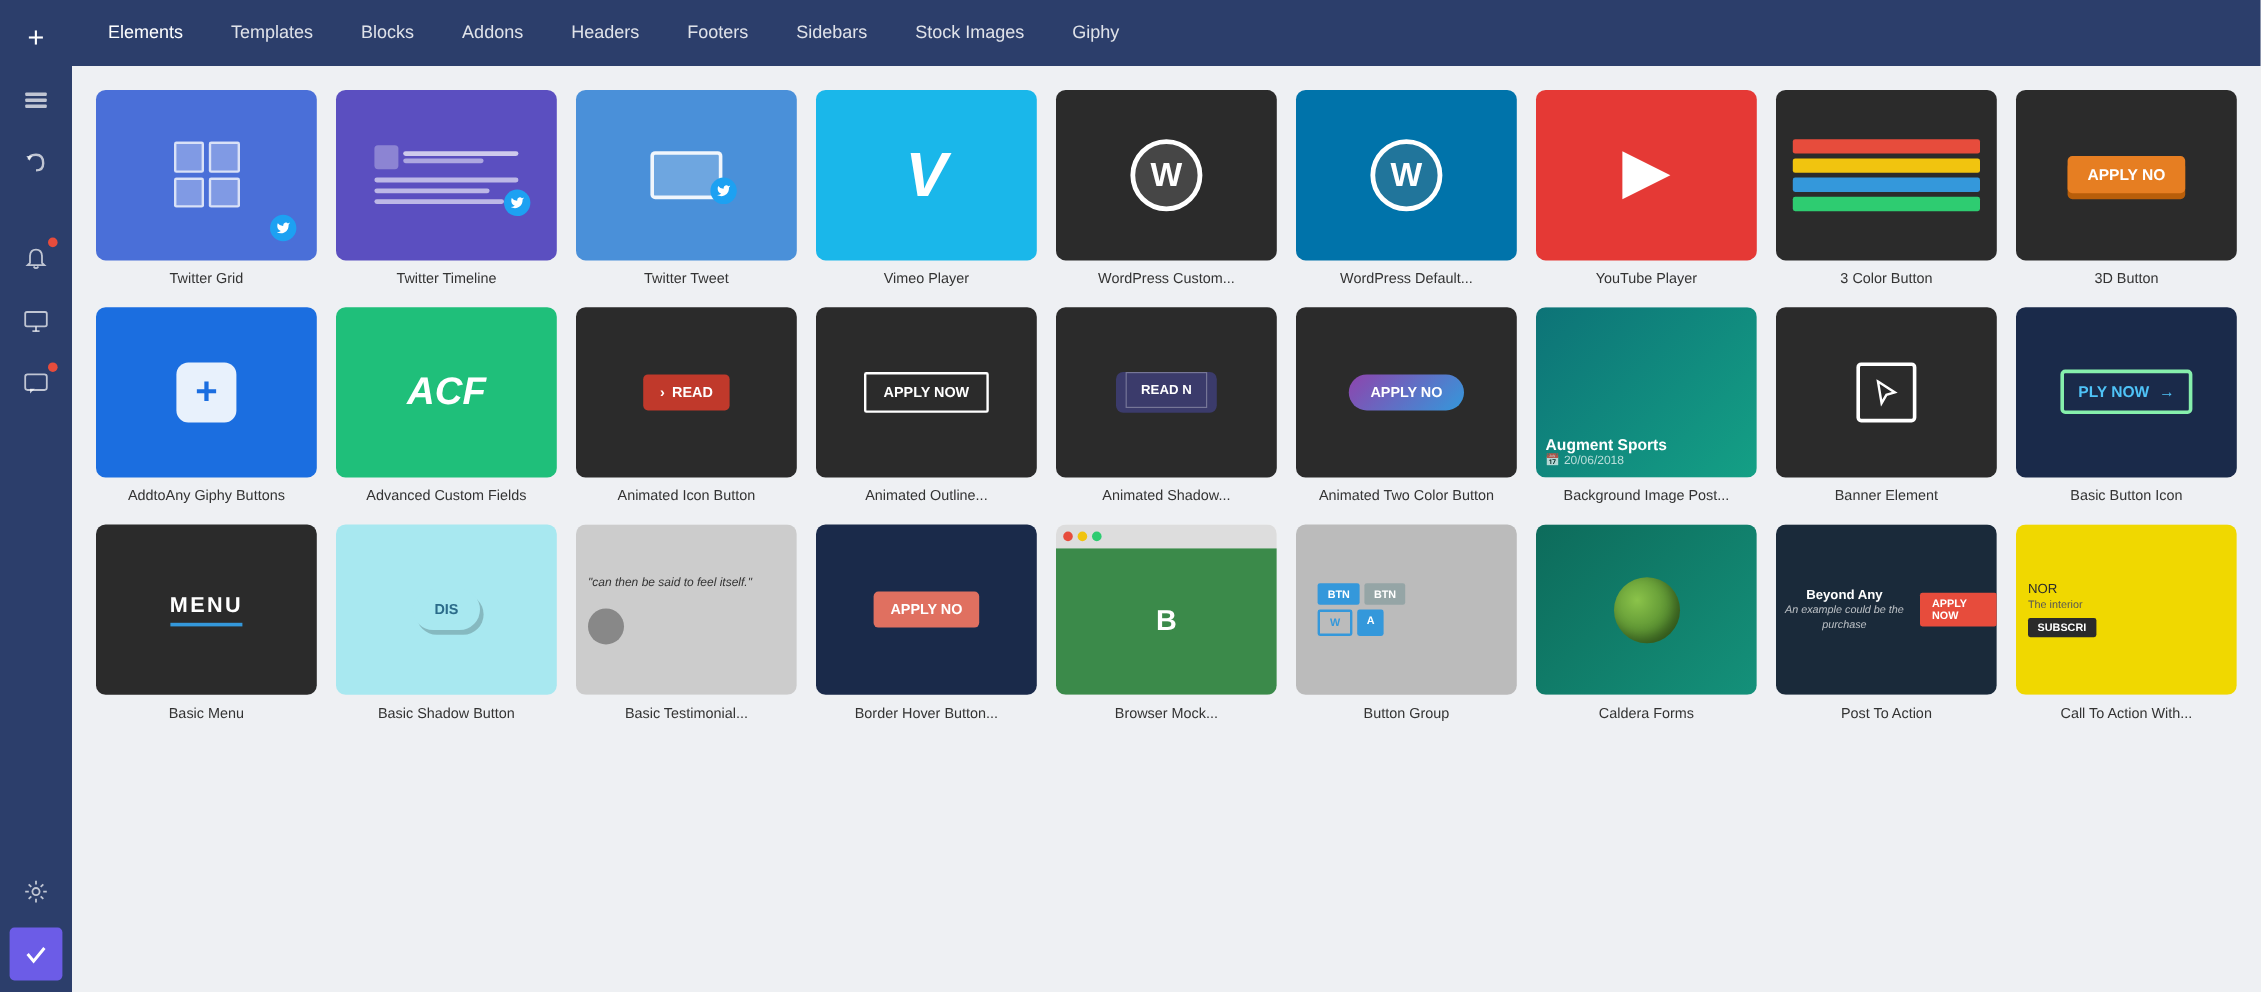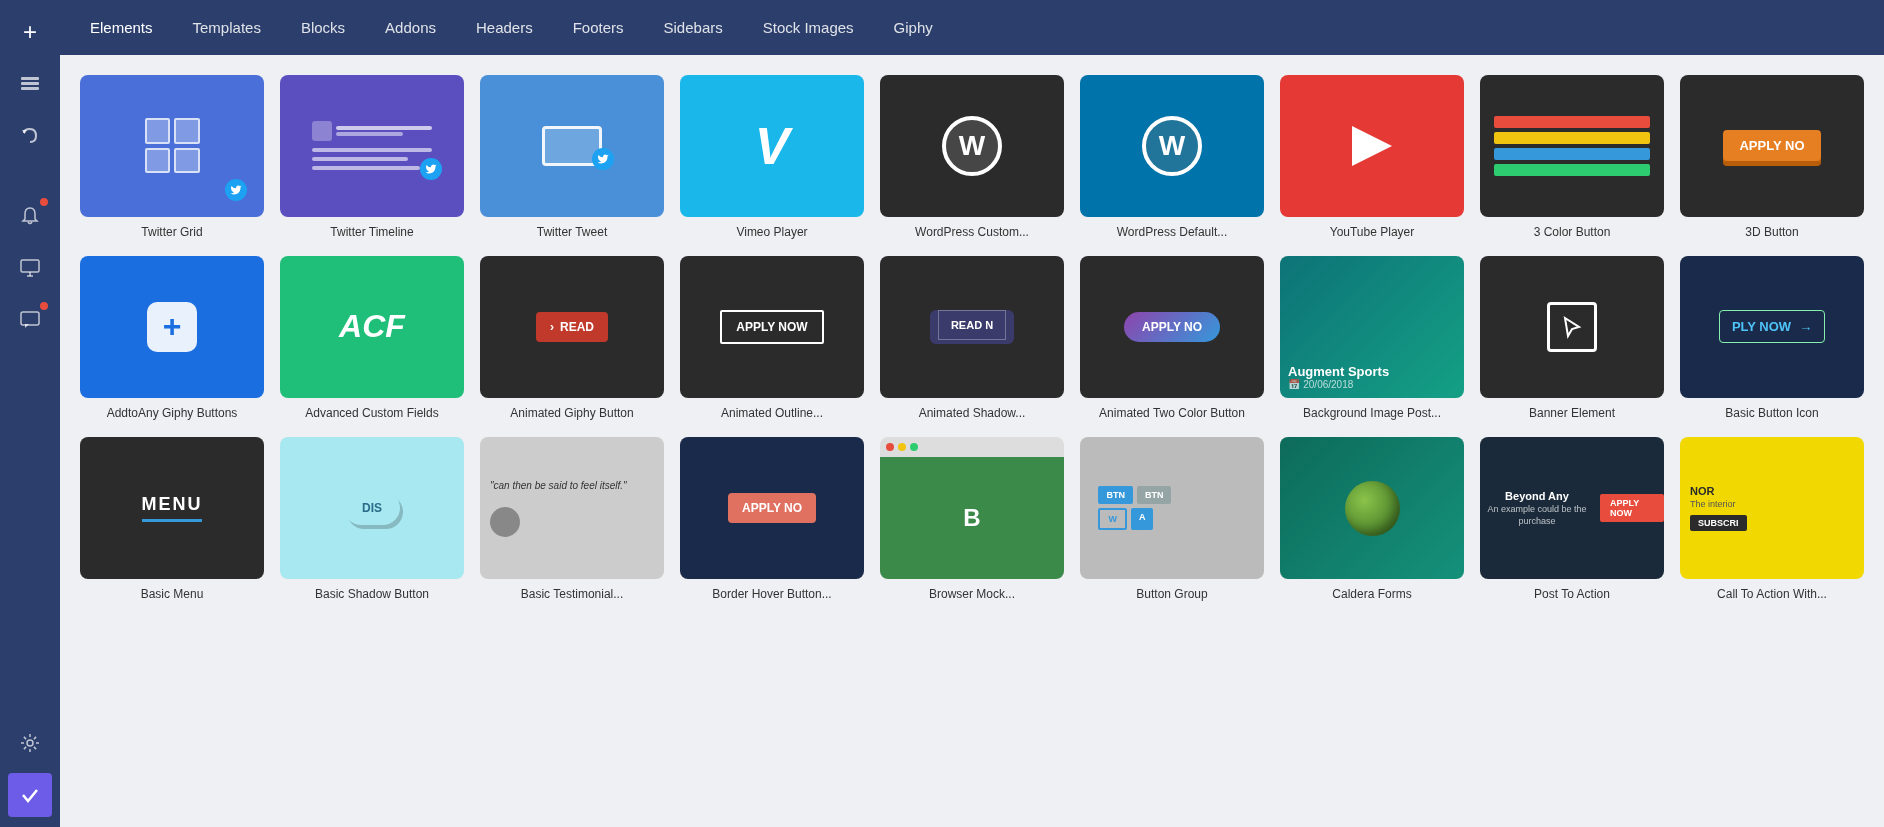--- a/index.html
+++ b/index.html
@@ -300,21 +300,21 @@
       font-size: 22px;
     }
     
     .basic-btn-icon-inner {
       color: #4fc3f7;
       display: flex;
       align-items: center;
       gap: 8px;
       font-size: 13px;
       font-weight: bold;
-      border: 1px solid #86efac;
+      border: 3px solid #86efac;
       padding: 8px 12px;
       border-radius: 4px;
       white-space: nowrap;
     }
     
     .menu-text {
       color: white;
       font-size: 18px;
       font-weight: 900;
       letter-spacing: 2px;
@@ -426,21 +426,21 @@
     .cta-with-inner {
       width: 100%;
       height: 100%;
       background: #f0d800;
       display: flex;
       flex-direction: column;
       align-items: flex-start;
       justify-content: center;
       padding: 10px;
     }
-    .cta-with-title { font-size: 11px; font-weight: 700; color: #2b2b2b; }
+    .cta-with-title { font-size: 11px; font-weight: 400; color: #2b2b2b; }
     .cta-with-sub { font-size: 9px; color: #555; margin-top: 2px; }
     .cta-with-btn {
       margin-top: 6px;
       background: #2b2b2b;
       color: white;
       padding: 3px 8px;
       border-radius: 2px;
       font-size: 9px;
       font-weight: bold;
     }
@@ -637,21 +637,21 @@
         <div class="card-label">Advanced Custom Fields</div>
       </div>
 
       <div class="element-card">
         <div class="card-thumb bg-animated-icon">
           <div class="anim-icon-btn">
             <span>›</span>
               <span>READ</span>
           </div>
         </div>
-        <div class="card-label">Animated Giphy Button</div>
+        <div class="card-label">Animated Icon Button</div>
       </div>
 
       <div class="element-card">
         <div class="card-thumb bg-animated-outline">
           <div class="apply-now-outline">APPLY NOW</div>
         </div>
         <div class="card-label">Animated Outline...</div>
       </div>
 
       <div class="element-card">
@@ -776,21 +776,21 @@
           <div class="caldera-inner">
             <div class="caldera-sphere"></div>
           </div>
         </div>
         <div class="card-label">Caldera Forms</div>
       </div>
 
       <div class="element-card">
         <div class="card-thumb" style="padding:0;">
           <div class="cta-inner">
-            <div class="cta-beyond">Beyond Any<br><span style="font-size:9px;font-weight:normal;color:rgba(255,255,255,0.7);">An example could be the purchase</span></div>
+            <div class="cta-beyond">Beyond Any<br><span style="font-size:9px;font-weight:normal;color:rgba(255,255,255,0.7);font-style:italic;">An example could be the purchase</span></div>
             <div class="cta-apply-btn">APPLY NOW</div>
           </div>
         </div>
         <div class="card-label">Post To Action</div>
       </div>
 
       <div class="element-card">
         <div class="card-thumb" style="padding:0;">
           <div class="cta-with-inner">
             <div class="cta-with-title">NOR</div>

